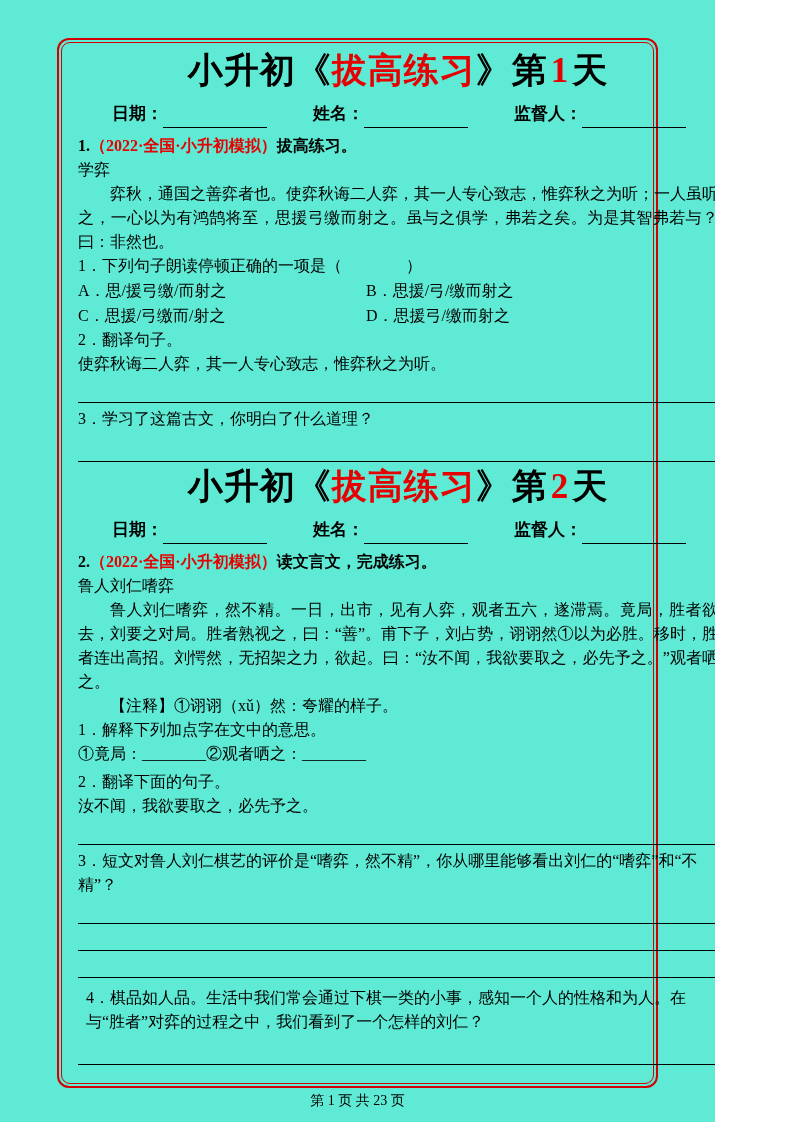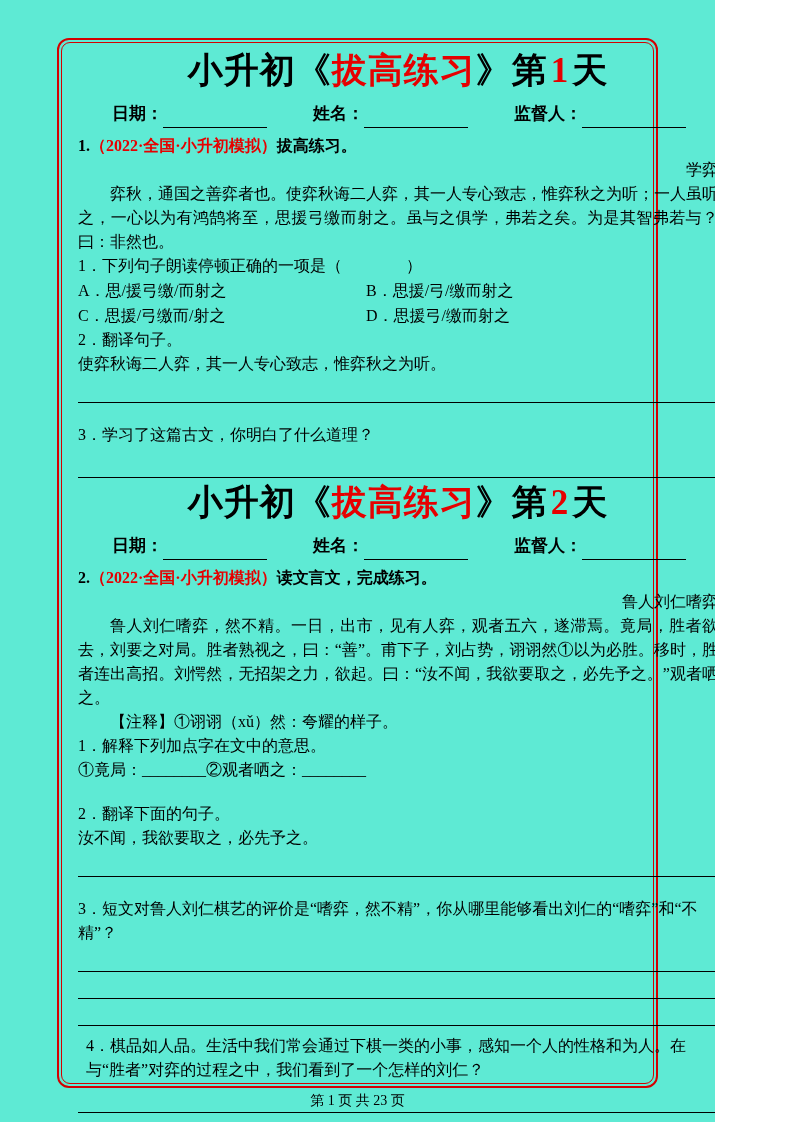--- a/index.html
+++ b/index.html
@@ -25,28 +25,28 @@
   .day-title .daynum{padding:0 3px;font-weight:bold;}
   .red{color:#e60000;}
   .fields-row{
     display:flex;align-items:flex-end;margin-top:10px;padding-left:34px;
     font-weight:bold;font-size:17px;line-height:26px;font-family:Liberation Mono, monospace;
   }
   .field{display:flex;align-items:flex-end;margin-right:46px;}
   .field:last-child{margin-right:0;}
   .fblank{display:inline-block;width:104px;height:20px;border-bottom:1.5px solid #000;}
   .q-header{margin-top:6px;font-weight:bold;font-size:16px;line-height:24px;}
-  .passage-title{text-align:right;font-size:16px;line-height:24px;}
+  .passage-title{text-align:left;font-size:16px;line-height:24px;}
   .passage{font-size:16px;line-height:24px;text-indent:2em;text-align:justify;}
   .line{font-size:16px;line-height:24px;}
   .indented{text-indent:2em;}
   .options{display:grid;grid-template-columns:45% 55%;font-size:16px;line-height:25px;}
   .ans-line{height:26px;border-bottom:1px solid #000;}
   .ans-line.tall{height:30px;}
-  .mt4{margin-top:20px;}
+  .mt4{margin-top:4px;}
   .mt8{margin-top:8px;margin-left:8px;}
   .footer{
     position:absolute;left:0;right:0;bottom:12px;text-align:center;
     font-size:14px;line-height:18px;
   }
 </style>
 </head>
 <body>
 
 <div class="page">

